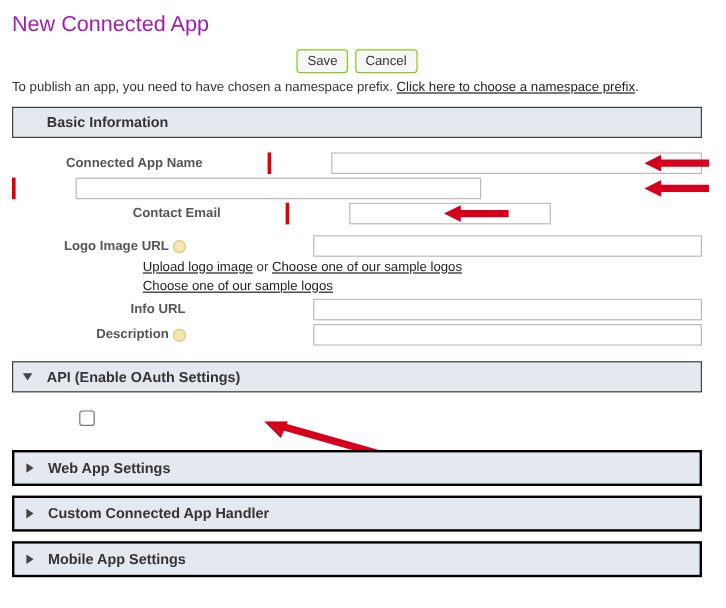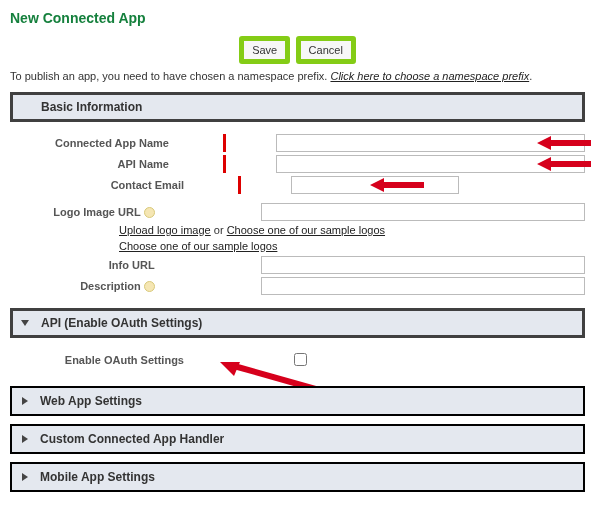--- a/index.html
+++ b/index.html
@@ -6,48 +6,48 @@
   body {
     font-family: Arial, Helvetica, sans-serif;
     font-size: 12px;
     color: #333;
     margin: 0;
     padding: 10px 20px 20px 10px;
     width: 605px;
     background: #fff;
   }
   h1.page-title {
-    font-size: 14px;
-    font-weight: bold;
+    font-size: 18px;
+    font-weight: normal;
     margin: 0 0 10px 0;
-    color: #15803d;
+    color: #a21caf;
   }
   .button-row {
     text-align: center;
     margin-bottom: 6px;
   }
   .btn {
     display: inline-block;
-    border: 5px solid #84cc16;
+    border: 1px solid #84cc16;
     background: #f7f7f7;
     padding: 3px 8px;
     font-size: 11px;
     border-radius: 3px;
     cursor: pointer;
     margin: 0 1px;
   }
   .publish-note {
     font-size: 11px;
     color: #333;
     margin-bottom: 10px;
   }
-  .publish-note a { color: #222; text-decoration: underline; cursor: pointer; font-style: italic; }
+  .publish-note a { color: #222; text-decoration: underline; cursor: pointer; }
   .section-header {
     background: #e4e8ef;
-    border: 3px solid #404040;
+    border: 1px solid #404040;
     padding: 5px 8px;
     font-weight: bold;
     font-size: 12px;
     color: #333;
     margin-bottom: 8px;
     position: relative;
     padding-left: 28px;
   }
   .section-header .toggle {
     position: absolute;
@@ -167,21 +167,20 @@
     <div class="req-bar"></div>
     <input class="text-input wide" type="text" value="" style="">
     <span class="arrow" style="right:-6px;top:1px;">
       <svg width="54" height="16">
           <polygon points="0,8 14,1 14,5 54,5 54,11 14,11 14,15" fill="#d6001c"></polygon>
         </svg>
     </span>
   </div>
 
   <div class="form-row">
-    <div class="form-label">API Name</div>
     <div class="req-bar"></div>
     <input class="text-input wide" type="text" value="" style="">
     <span class="arrow" style="right:-6px;top:1px;">
       <svg width="54" height="16">
           <polygon points="0,8 14,1 14,5 54,5 54,11 14,11 14,15" fill="#d6001c"></polygon>
         </svg>
     </span>
   </div>
 
   <div class="form-row">
@@ -228,21 +227,20 @@
   </div>
 
 </div>
 
 <div class="section-header expanded">
   <span class="toggle"></span>
   <span>API (Enable OAuth Settings)</span>
 </div>
 <div class="oauth-body">
   <div class="form-row" style="position:relative;">
-    <div class="form-label">Enable OAuth Settings</div>
     <div class="req-bar invisible"></div>
     <input type="checkbox" class="checkbox" style="">
     <span class="arrow" style="left:210px;top:12px;">
       <svg width="110" height="34">
           <line x1="14" y1="4" x2="106" y2="30" stroke="#d6001c" stroke-width="6"></line>
           <polygon points="0,0 20,0 14,14" fill="#d6001c"></polygon>
         </svg>
     </span>
   </div>
 </div>

